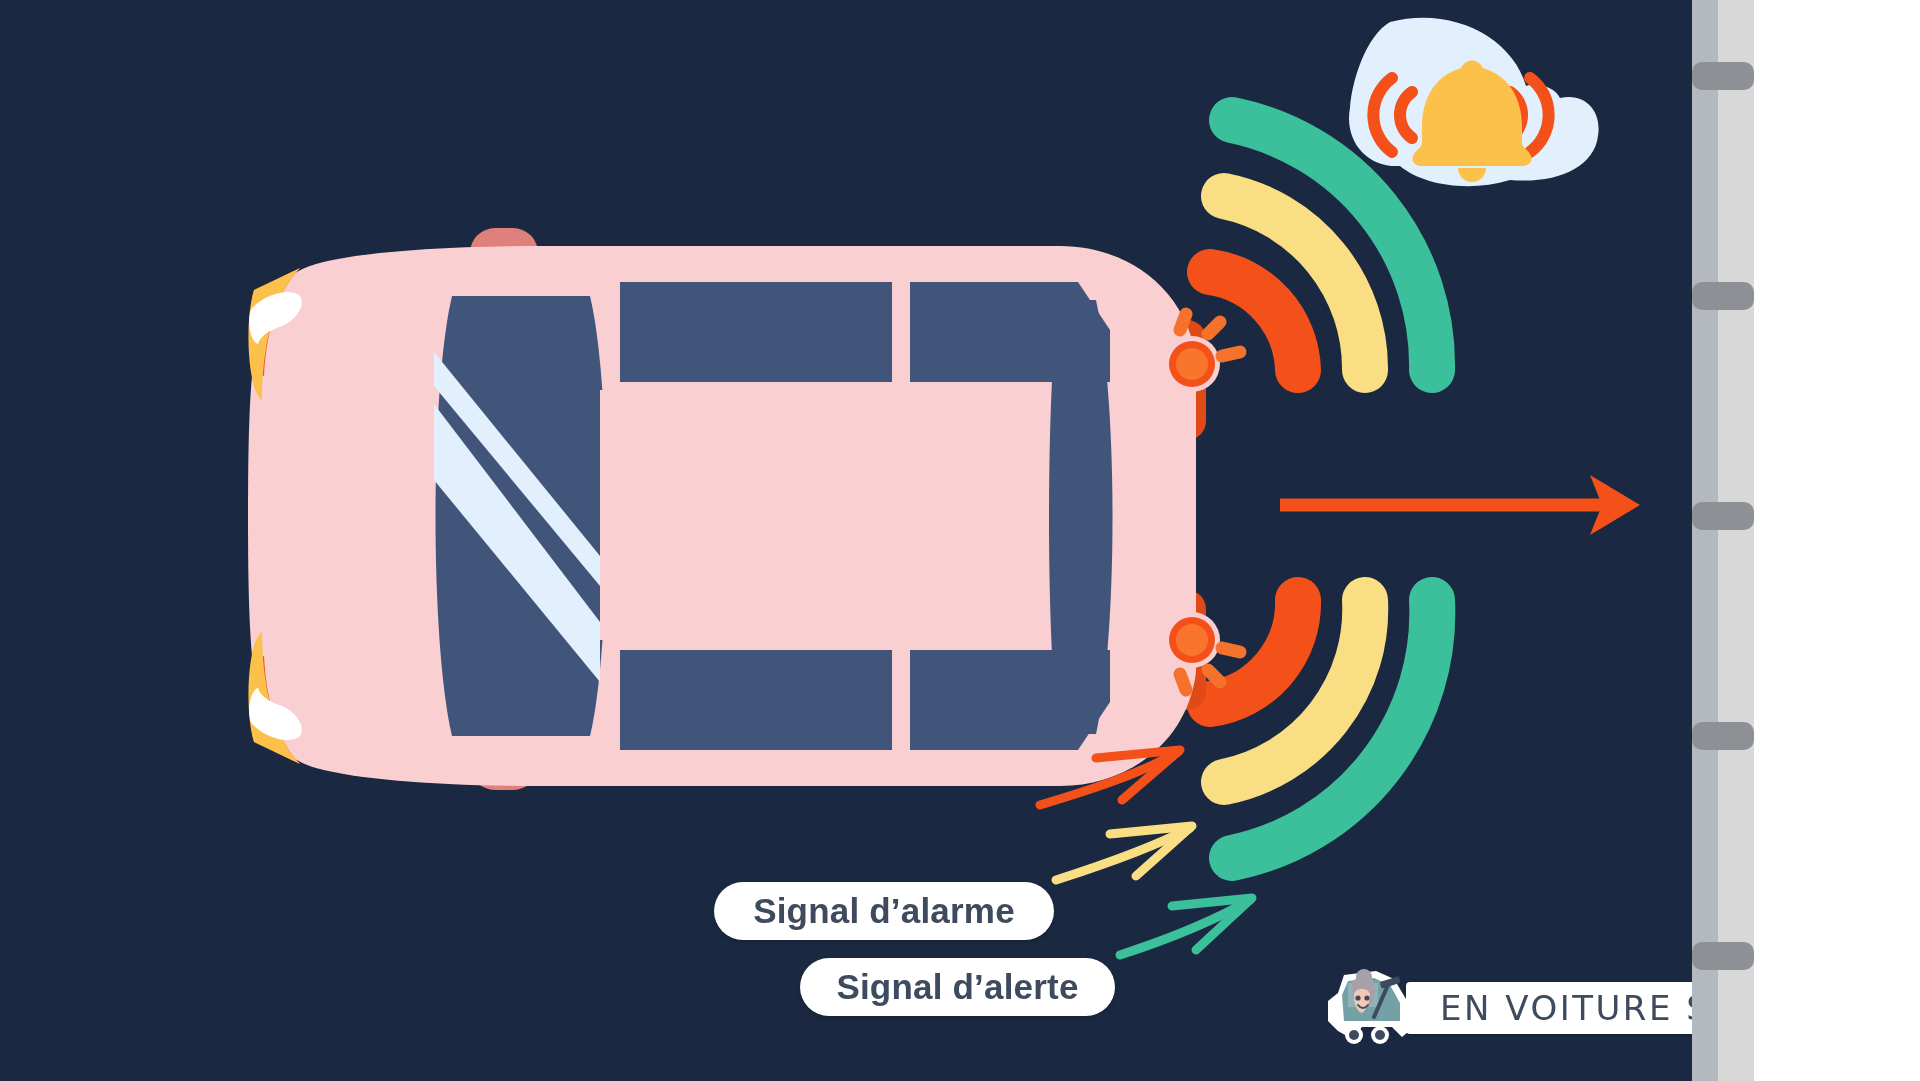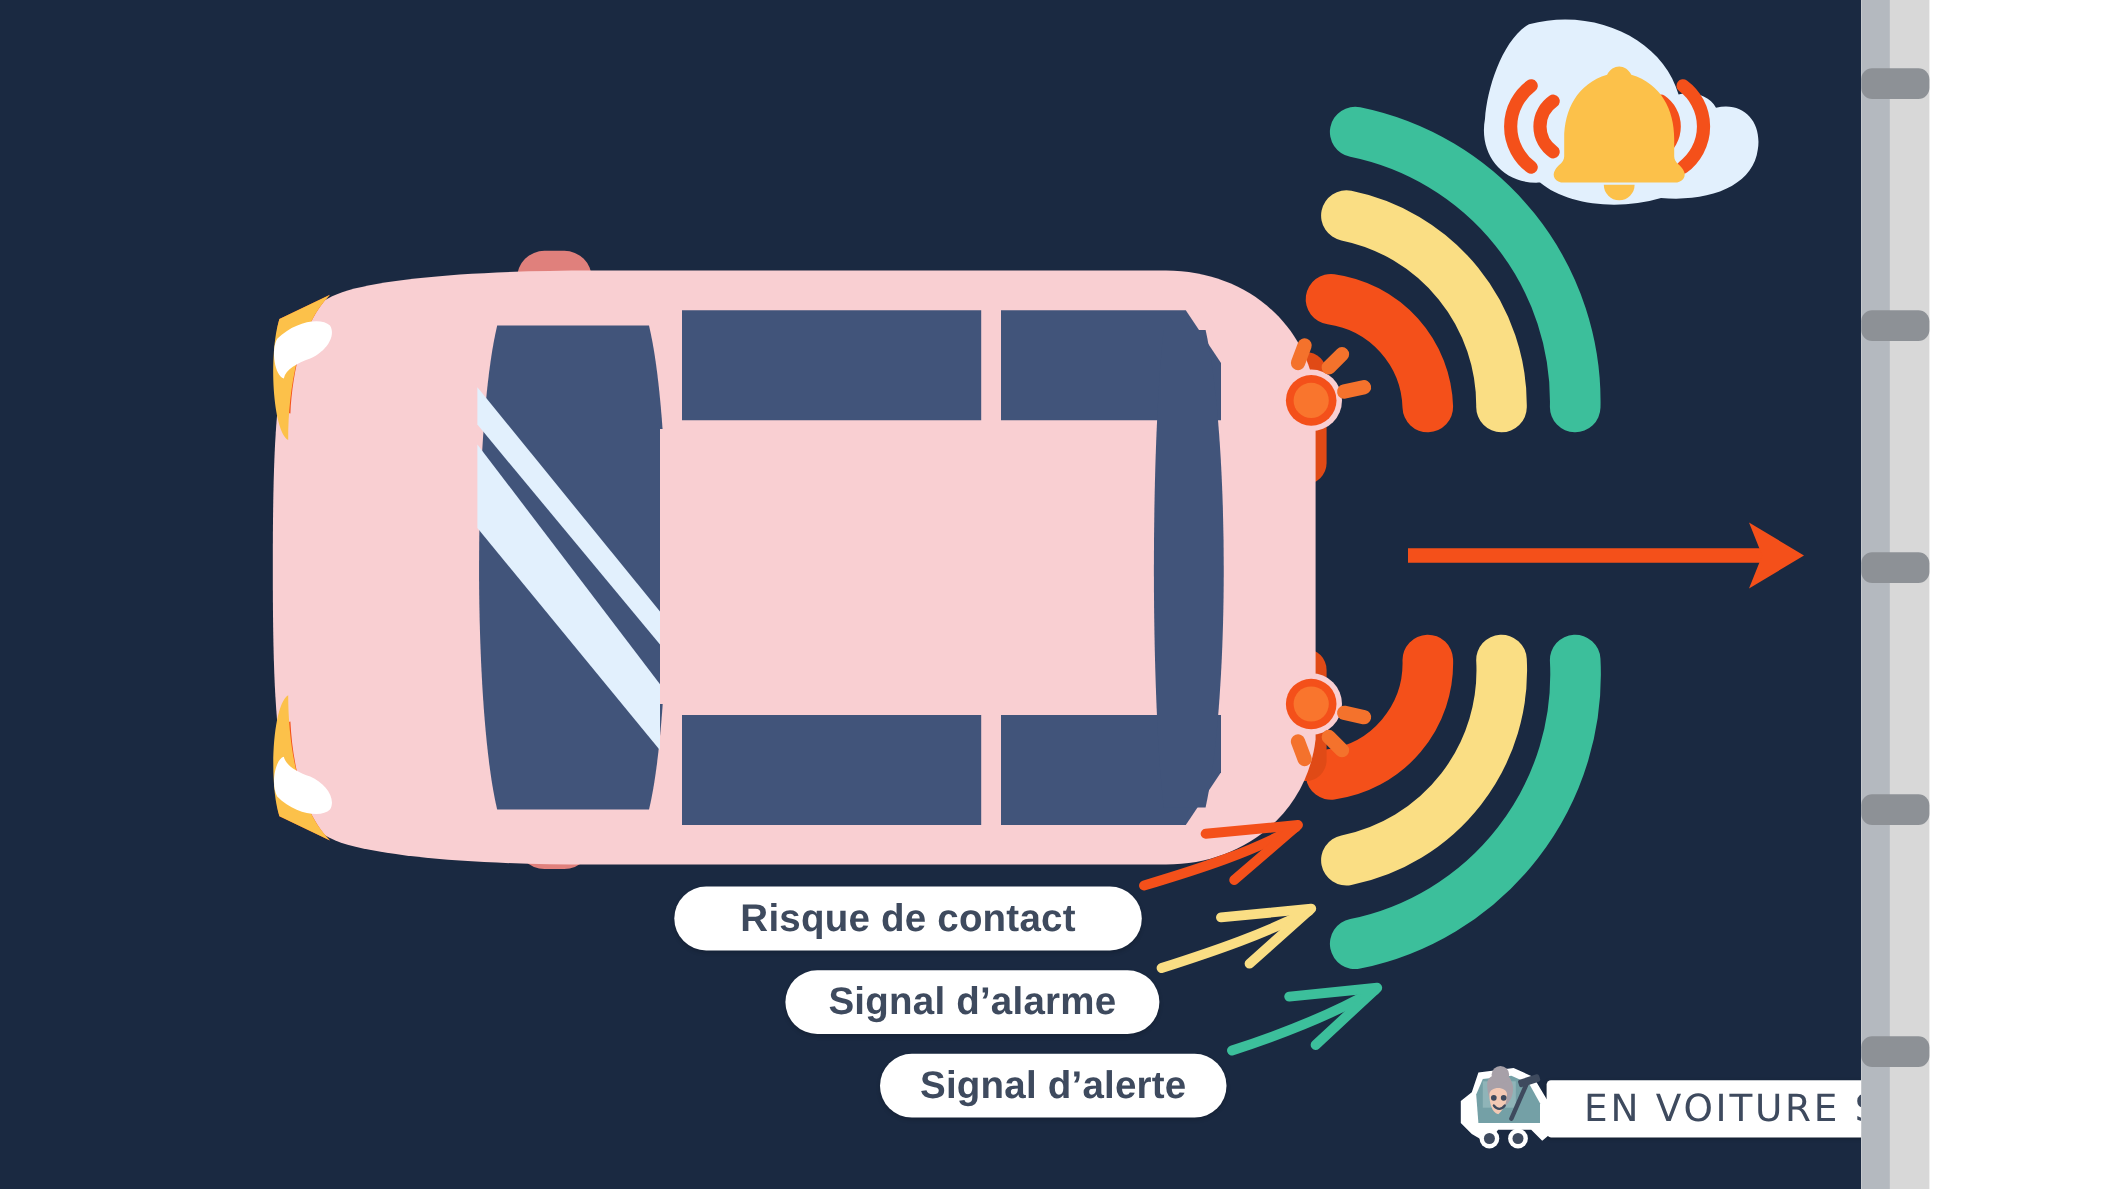--- a/index.html
+++ b/index.html
@@ -213,23 +213,20 @@
         <path d="M 1056 880 C 1106 864 1152 848 1190 828"></path>
         <path d="M 1110 834 L 1192 826 L 1136 876"></path>
       </g>
       <g fill="none" stroke="#3cbf9b" stroke-width="9" stroke-linecap="round" stroke-linejoin="round">
         <path d="M 1120 955 C 1166 940 1212 922 1250 900"></path>
         <path d="M 1172 906 L 1252 898 L 1196 950"></path>
       </g>
 
     </svg>
 
-    <div class="pill" id="pill-contact">
-      <span>Risque de contact</span>
-    </div>
     <div class="pill" id="pill-alarme">
       <span>Signal d’alarme</span>
     </div>
     <div class="pill" id="pill-alerte">
       <span>Signal d’alerte</span>
     </div>
 
     <div id="brand">
       <div id="brand-mark">
         <svg width="104" height="86" viewBox="0 0 104 86" xmlns="http://www.w3.org/2000/svg">

